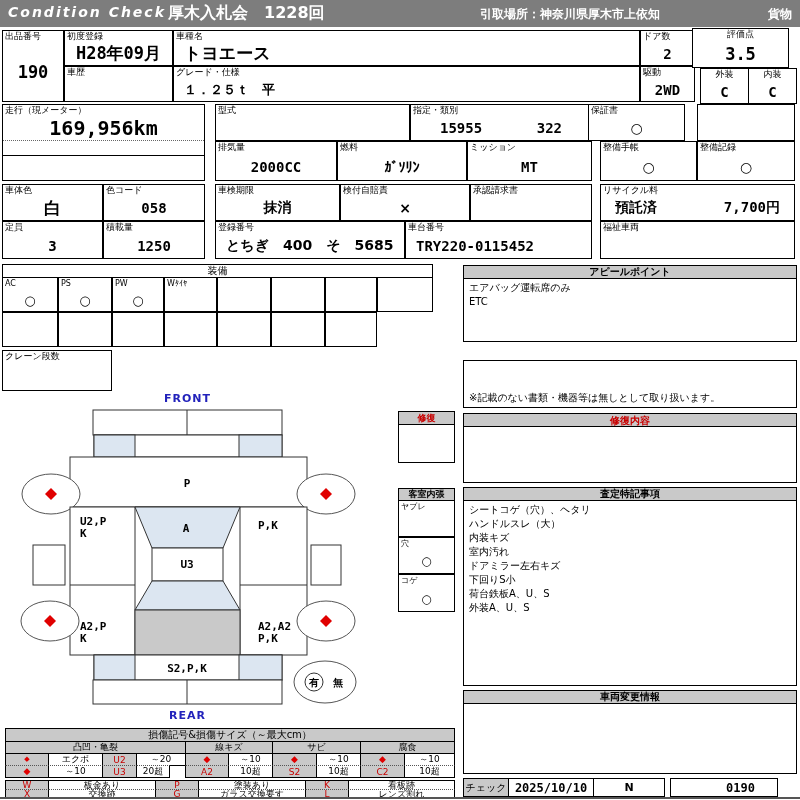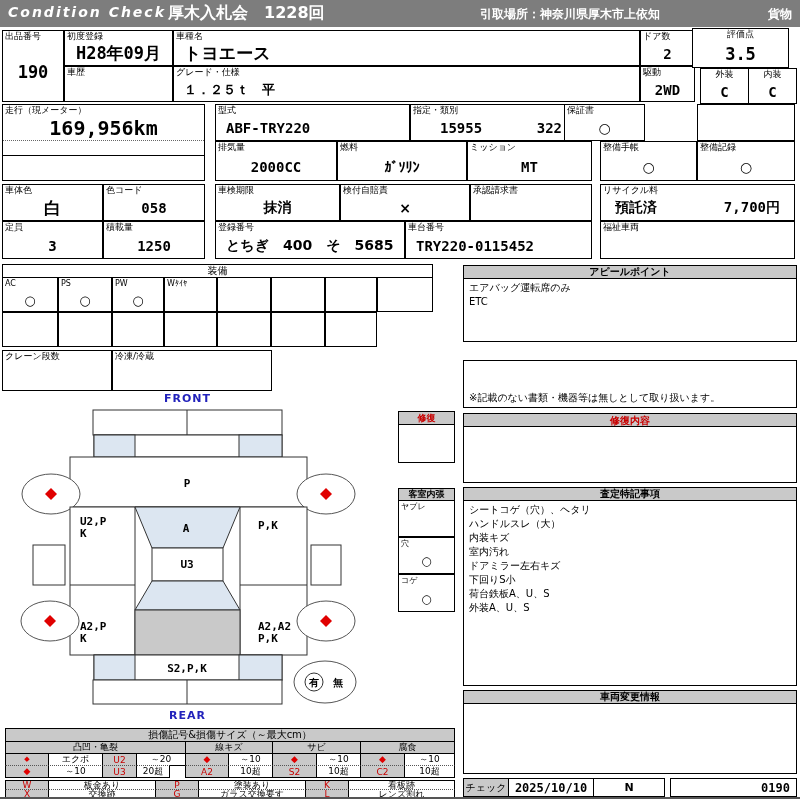--- a/index.html
+++ b/index.html
@@ -102,21 +102,20 @@
 
   <div class="c" style="left:2px;top:104px;width:203px;height:77px">
     <span class="lbl">走行（現メーター）</span>
     <div class="val huge" style="flex:0 0 24px">169,956km</div>
     <div style="border-top:1px dotted #666;flex:0 0 14px"></div>
     <div style="border-top:1px solid #000;flex:1"></div>
   </div>
 
   <div class="c" style="left:215px;top:104px;width:195px;height:37px">
     <span class="lbl">型式</span>
-    <div class="val left">ABF-TRY220</div>
   </div>
   <div class="c" style="left:410px;top:104px;width:182px;height:37px">
     <span class="lbl">指定・類別</span>
     <div class="val" style="justify-content:space-between;padding:0 29px">
       <span>15955</span>
       <span>322</span>
     </div>
   </div>
   <div class="c" style="left:215px;top:141px;width:122px;height:40px">
     <span class="lbl">排気量</span>
@@ -124,21 +123,21 @@
   </div>
   <div class="c" style="left:337px;top:141px;width:130px;height:40px">
     <span class="lbl">燃料</span>
     <div class="val jp">ｶﾞｿﾘﾝ</div>
   </div>
   <div class="c" style="left:467px;top:141px;width:125px;height:40px">
     <span class="lbl">ミッション</span>
     <div class="val">MT</div>
   </div>
 
-  <div class="c" style="left:564px;top:104px;width:81px;height:37px">
+  <div class="c" style="left:588px;top:104px;width:97px;height:37px">
     <span class="lbl">保証書</span>
     <div class="val circ">○</div>
   </div>
   <div class="c" style="left:697px;top:104px;width:98px;height:37px"></div>
   <div class="c" style="left:600px;top:141px;width:97px;height:40px">
     <span class="lbl">整備手帳</span>
     <div class="val circ">○</div>
   </div>
   <div class="c" style="left:697px;top:141px;width:98px;height:40px">
     <span class="lbl">整備記録</span>
@@ -218,24 +217,20 @@
   <div class="c" style="left:377px;top:277px;width:56px;height:35px"></div>
   <div class="c" style="left:2px;top:312px;width:56px;height:35px"></div>
   <div class="c" style="left:58px;top:312px;width:54px;height:35px"></div>
   <div class="c" style="left:112px;top:312px;width:52px;height:35px"></div>
   <div class="c" style="left:164px;top:312px;width:53px;height:35px"></div>
   <div class="c" style="left:217px;top:312px;width:54px;height:35px"></div>
   <div class="c" style="left:271px;top:312px;width:54px;height:35px"></div>
   <div class="c" style="left:325px;top:312px;width:52px;height:35px"></div>
   <div class="c" style="left:2px;top:350px;width:110px;height:41px">
     <span class="lbl">クレーン段数</span>
-    <div class="val"></div>
-  </div>
-  <div class="c" style="left:112px;top:350px;width:160px;height:41px">
-    <span class="lbl">冷凍/冷蔵</span>
     <div class="val"></div>
   </div>
 
   <div class="abs blueTxt" style="left:40px;top:392px;width:295px">FRONT</div>
   <svg class="abs" style="left:0;top:405px" width="460" height="300" viewBox="0 0 460 300">
     <rect x="93" y="5" width="189" height="25" class="ln"></rect>
     <line x1="187" y1="5" x2="187" y2="30"></line>
     <rect x="94" y="30" width="188" height="22" class="ln"></rect>
     <rect x="94" y="30" width="41" height="22" class="blue"></rect>
     <rect x="239" y="30" width="43" height="22" class="blue"></rect>
@@ -323,21 +318,21 @@
     <div>荷台鉄板A、U、S</div>
     <div>外装A、U、S</div>
   </div>
 
   <div class="hdr" style="left:463px;top:690px;width:334px;height:14px">車両変更情報</div>
   <div class="panel" style="left:463px;top:703px;width:334px;height:71px"></div>
 
   <div class="lg g" style="left:463px;top:778px;width:46px;height:19px;font-size:10px">チェック</div>
   <div class="lg" style="left:508px;top:778px;width:86px;height:19px;font-weight:700;font-size:12px;font-family:'DejaVu Sans Mono',monospace">2025/10/10</div>
   <div class="lg" style="left:593px;top:778px;width:72px;height:19px;font-weight:700;font-size:11px">N</div>
-  <div class="lg" style="left:670px;top:778px;width:127px;height:19px;justify-content:flex-end;padding-right:6px;font-weight:700;font-size:12px;font-family:'DejaVu Sans Mono',monospace">0190</div>
+  <div class="lg" style="left:670px;top:778px;width:108px;height:19px;justify-content:flex-end;padding-right:22px;font-weight:700;font-size:12px;font-family:'DejaVu Sans Mono',monospace">0190</div>
 
   <div class="lg g" style="left:5px;top:728px;width:450px;height:14px;font-size:10px">損傷記号&amp;損傷サイズ（～最大cm）</div>
   <div class="lg g" style="left:5px;top:741px;width:181px;height:13px">凸凹・亀裂</div>
   <div class="lg g" style="left:185px;top:741px;width:88px;height:13px">線キズ</div>
   <div class="lg g" style="left:272px;top:741px;width:89px;height:13px">サビ</div>
   <div class="lg g" style="left:360px;top:741px;width:95px;height:13px">腐食</div>
 
   <div class="lg g" style="left:5px;top:753px;width:44px;height:13px">
       <span class="dmchar small">◆</span>
     </div>

